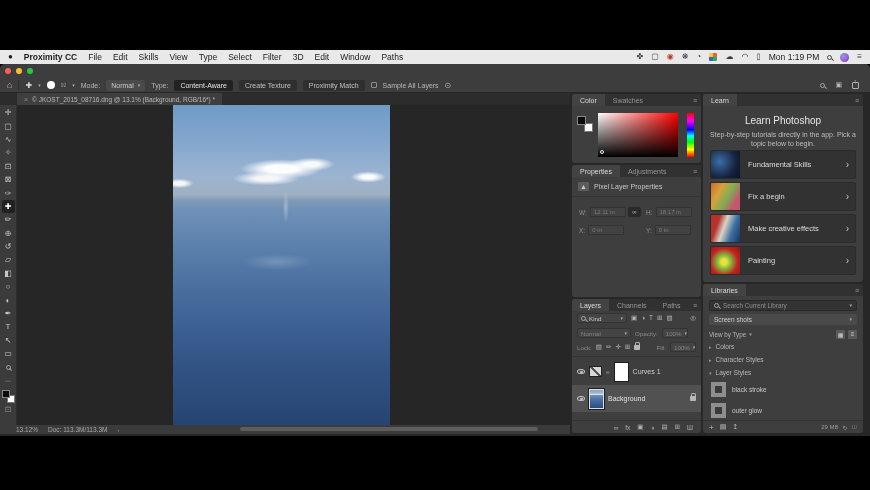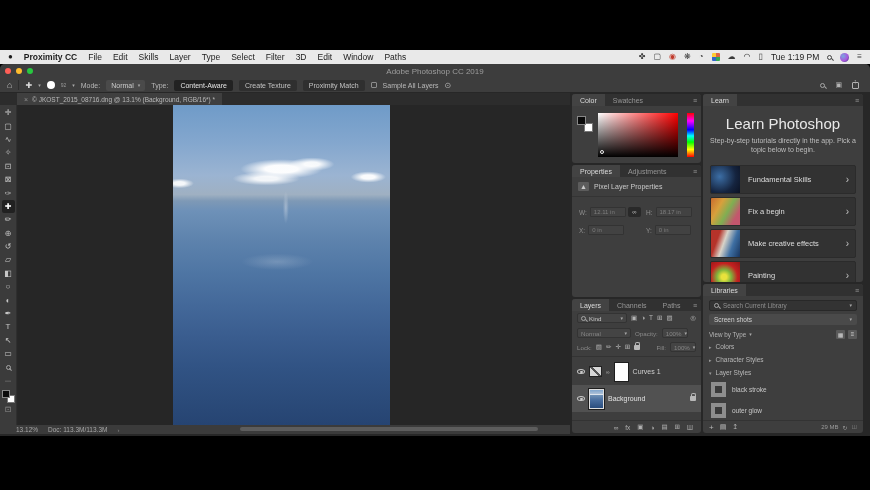--- a/index.html
+++ b/index.html
@@ -104,21 +104,21 @@
 .lock::before{content:'';position:absolute;top:-3px;left:1px;width:2.5px;height:3px;border:1px solid #b8b8b8;border-bottom:none;border-radius:2px 2px 0 0}
 .layerrow{position:absolute;left:0;width:100%;height:27px;display:flex;align-items:center;gap:4px;padding:0 5px;font-size:7px;color:#cecece}
 .layerrow.sel{background:#515151;color:#e2e2e2}
 .curvthumb{width:13px;height:11px;background:linear-gradient(45deg,rgba(0,0,0,0) 44%,#555 44%,#555 56%,rgba(0,0,0,0) 56%),#d8d8d8;border:1px solid #222;flex:none}
 .maskthumb{width:15px;height:20px;background:#fff;border:1px solid #1e1e1e;flex:none}
 .photothumb{width:15px;height:20px;border:1px solid #dedede;outline:1px solid #1e1e1e;flex:none;background:linear-gradient(to bottom,#7fa5cd 0%,#a9bed6 20%,#f2f5f8 24%,#6d8fb5 30%,#4a6fa0 55%,#2a4d7e 100%)}
 .lbottom{position:absolute;left:0;bottom:0;width:100%;height:13px;border-top:1px solid #333;display:flex;align-items:center;justify-content:flex-end;gap:7px;padding-right:8px;font-size:6.5px;color:#b0b0b0}
 
 
 .learnbody{padding:0 7px}
-.ltitle{margin-top:9px;text-align:center;font-size:15px;color:#e8e8e8}
+.ltitle{margin-top:9px;text-align:center;font-size:10px;color:#e8e8e8}
 .lsub{margin-top:4px;text-align:center;font-size:7px;line-height:1.35;color:#bdbdbd}
 .card{height:29px;margin-top:3px;background:#323232;border:1px solid #2b2b2b;border-radius:2px;display:flex;align-items:center;overflow:hidden}
 .cthumb{width:29px;height:29px;flex:none}
 .lt0{background:radial-gradient(circle at 30% 40%,#3c6ea5,#15243f 60%,#0a1020)}
 .lt1{background:linear-gradient(120deg,#c96a2e,#d8a03c 30%,#7fae52 55%,#c4566d 80%)}
 .lt2{background:linear-gradient(110deg,#b5332a 25%,#d8d3c8 45%,#3e6fa3 70%,#17335c)}
 .lt3{background:radial-gradient(circle at 45% 55%,#e8e23c 12%,#7fb43c 32%,#c42121 60%,#8c1414)}
 .clabel{flex:1;padding-left:8px;font-size:7.5px;color:#ddd}
 .chev{padding-right:6px;font-size:10px;color:#c0c0c0}
 
@@ -141,52 +141,51 @@
 <body>
 
 <div class="screen">
 
   <div class="menubar">
     <span class="mb-apple">●</span>
     <span class="mb-item mb-bold">Proximity CC</span>
     <span class="mb-item">File</span>
     <span class="mb-item">Edit</span>
     <span class="mb-item">Skills</span>
-    <span class="mb-item">Layer</span>
+    <span class="mb-item">View</span>
     <span class="mb-item">Type</span>
     <span class="mb-item">Select</span>
     <span class="mb-item">Filter</span>
     <span class="mb-item">3D</span>
     <span class="mb-item">Edit</span>
     <span class="mb-item">Window</span>
     <span class="mb-item">Paths</span>
     <div class="mb-right">
       <span class="sicon">✤</span>
       <span class="sicon">▢</span>
       <span class="sicon" style="color:#c0392b">◉</span>
       <span class="sicon">❋</span>
       <span class="sicon">◔</span>
       <span class="cgrid"></span>
       <span class="sicon">☁</span>
       <span class="sicon">◠</span>
       <span class="sicon">▯</span>
-      <span>Tue 1:19 PM</span>
+      <span>Mon 1:19 PM</span>
       <span class="mag"></span>
       <span class="siri"></span>
       <span class="sicon">≡</span>
     </div>
   </div>
 
   <div class="window"></div>
 
   <div class="titlebar">
     <span class="tl" style="background:#ff5f57"></span>
     <span class="tl" style="background:#febc2e"></span>
     <span class="tl" style="background:#28c840"></span>
-    <span class="tl-title">Adobe Photoshop CC 2019</span>
   </div>
 
   <div class="optionsbar">
     <span style="font-size:9px;color:#c9c9c9">⌂</span>
     <span class="vsep"></span>
     <span style="font-size:8px;color:#ddd">✚</span>
     <span class="caret">▾</span>
     <span class="brushdot"></span>
     <span style="font-size:5px;color:#9a9a9a">92</span>
     <span class="caret">▾</span>
@@ -376,21 +375,21 @@
   </div>
 
   <div class="panel" id="panel-learn">
     <div class="ptabs">
       <span class="ptab active">Learn</span>
       <span class="pmenu">≡</span>
     </div>
     <div class="learnbody">
       <div class="ltitle">Learn Photoshop</div>
       <div class="lsub">Step-by-step tutorials directly in the app. Pick a topic below to begin.</div>
-      <div class="card" style="margin-top:10px">
+      <div class="card" style="margin-top:1px">
         <span class="cthumb lt0"></span>
         <span class="clabel">Fundamental Skills</span>
         <span class="chev">›</span>
       </div>
       <div class="card">
         <span class="cthumb lt1"></span>
         <span class="clabel">Fix a begin</span>
         <span class="chev">›</span>
       </div>
       <div class="card">

